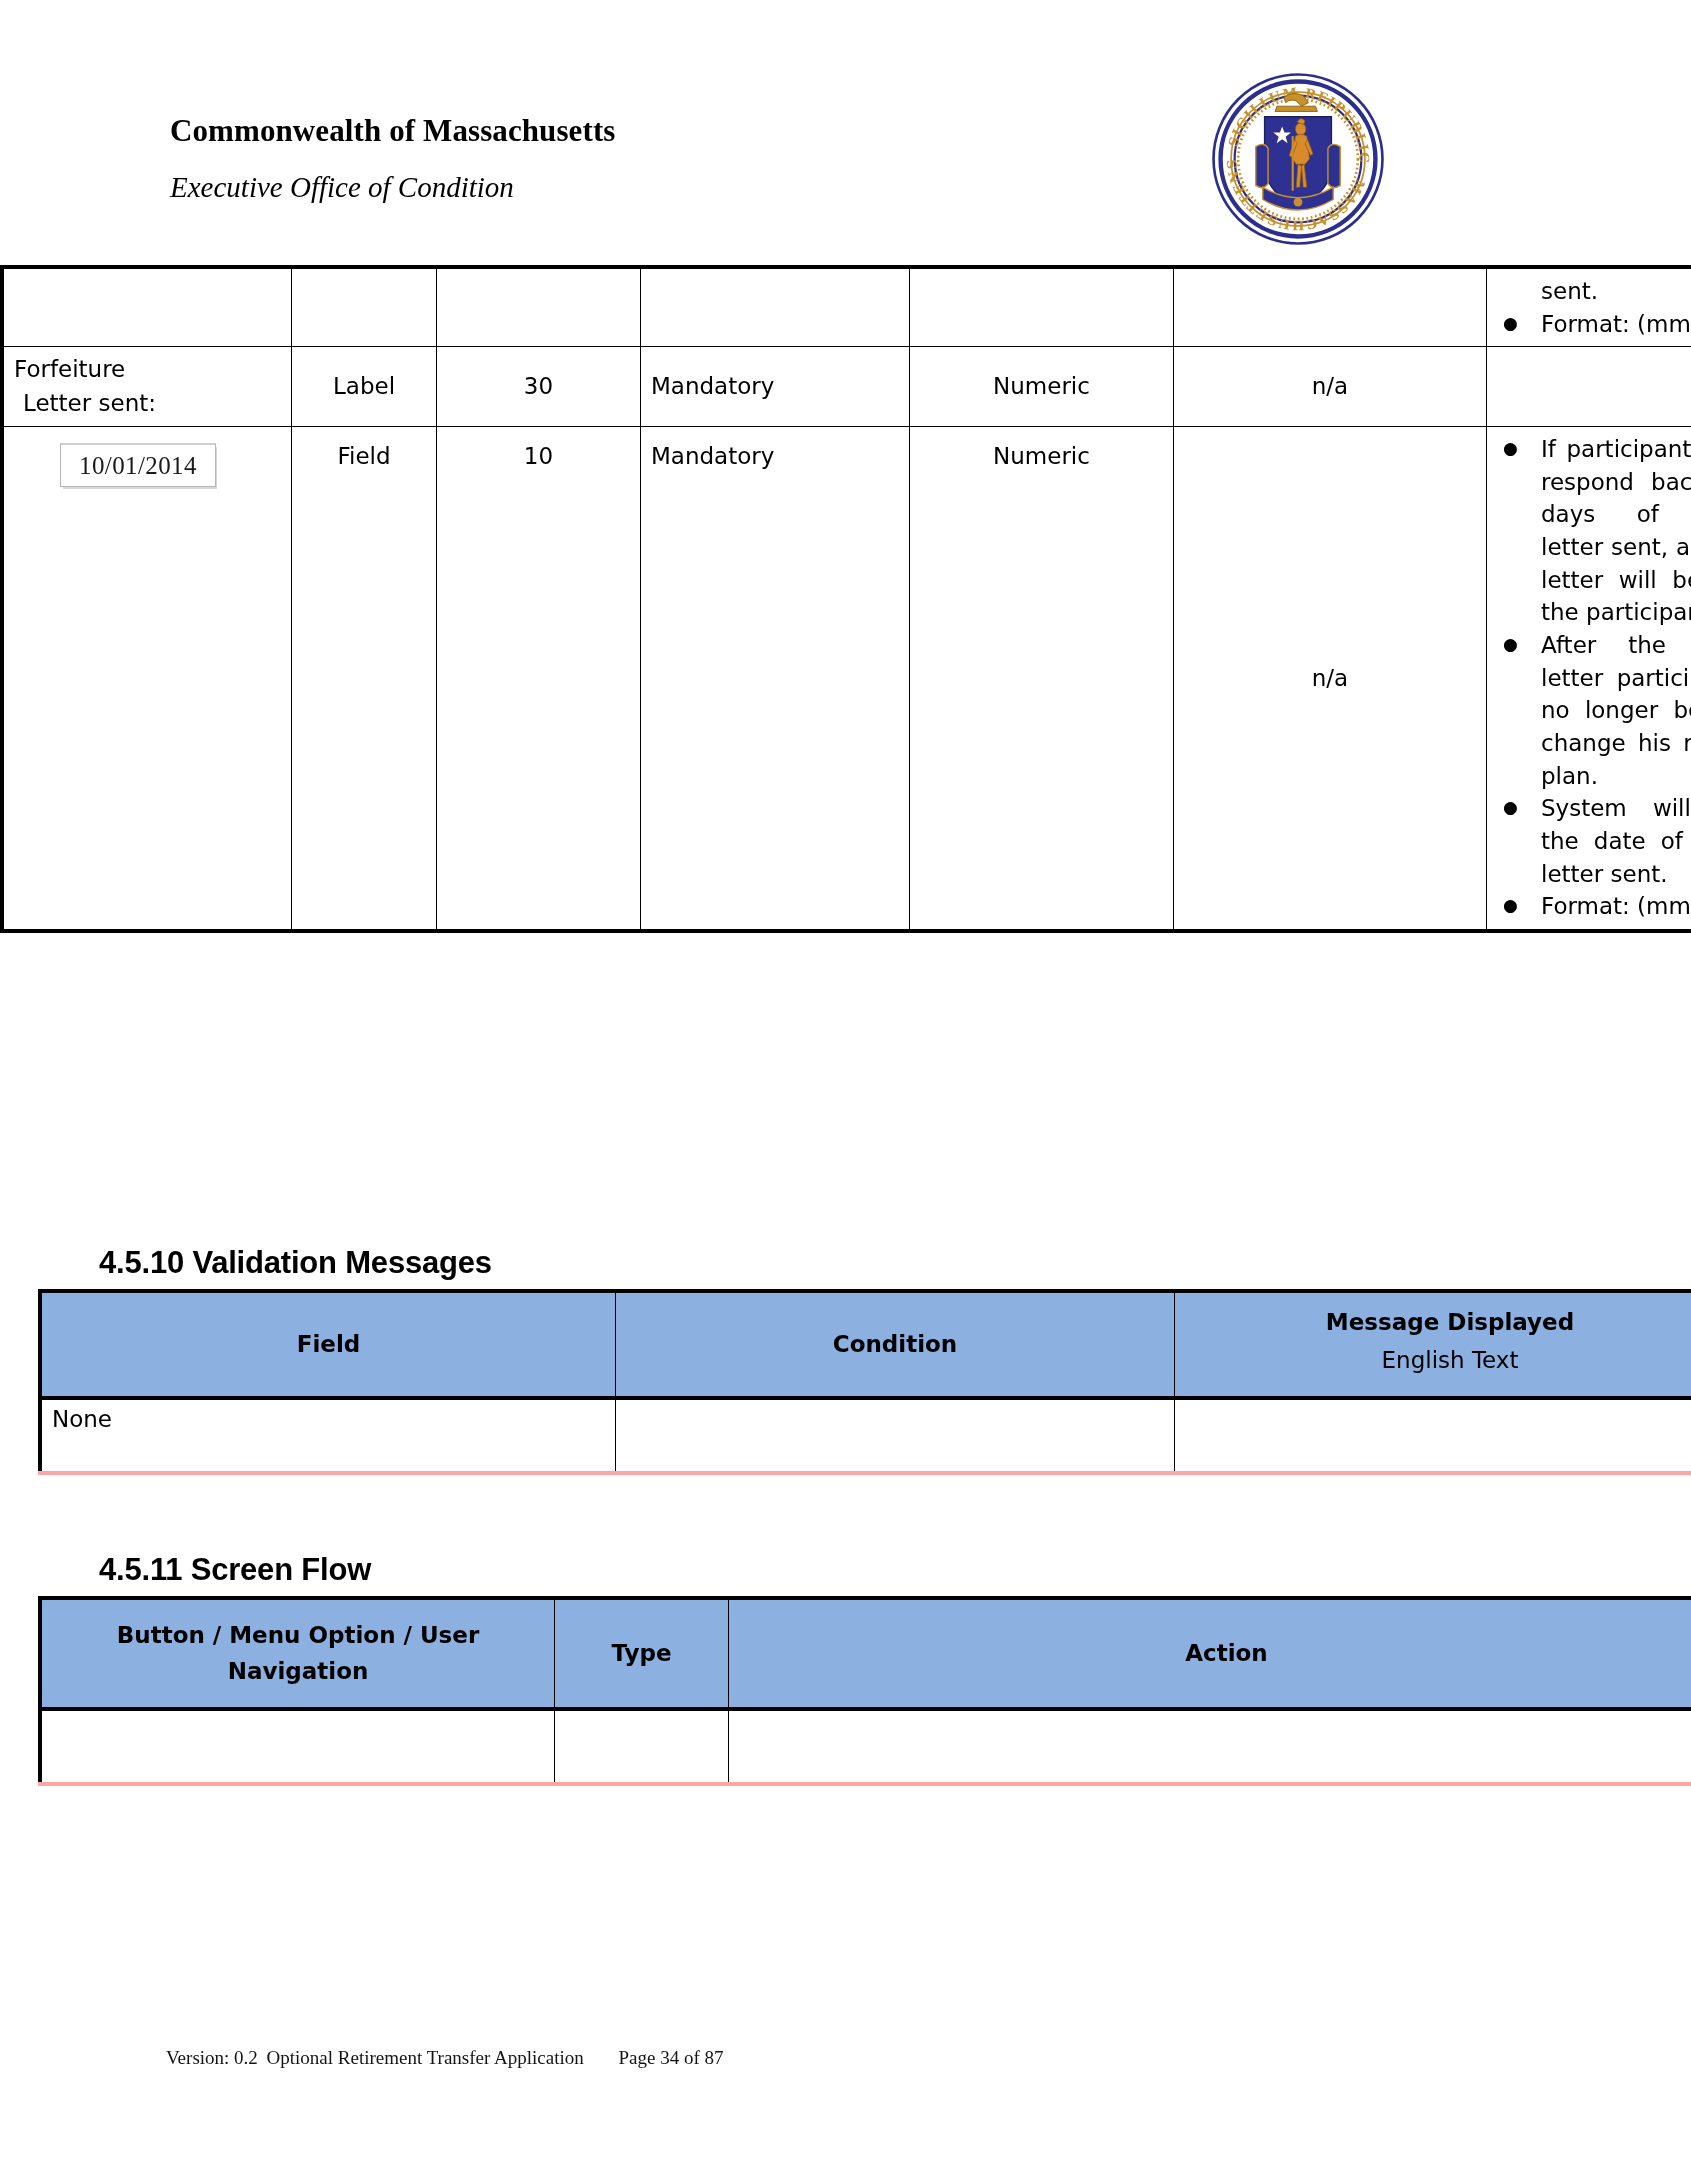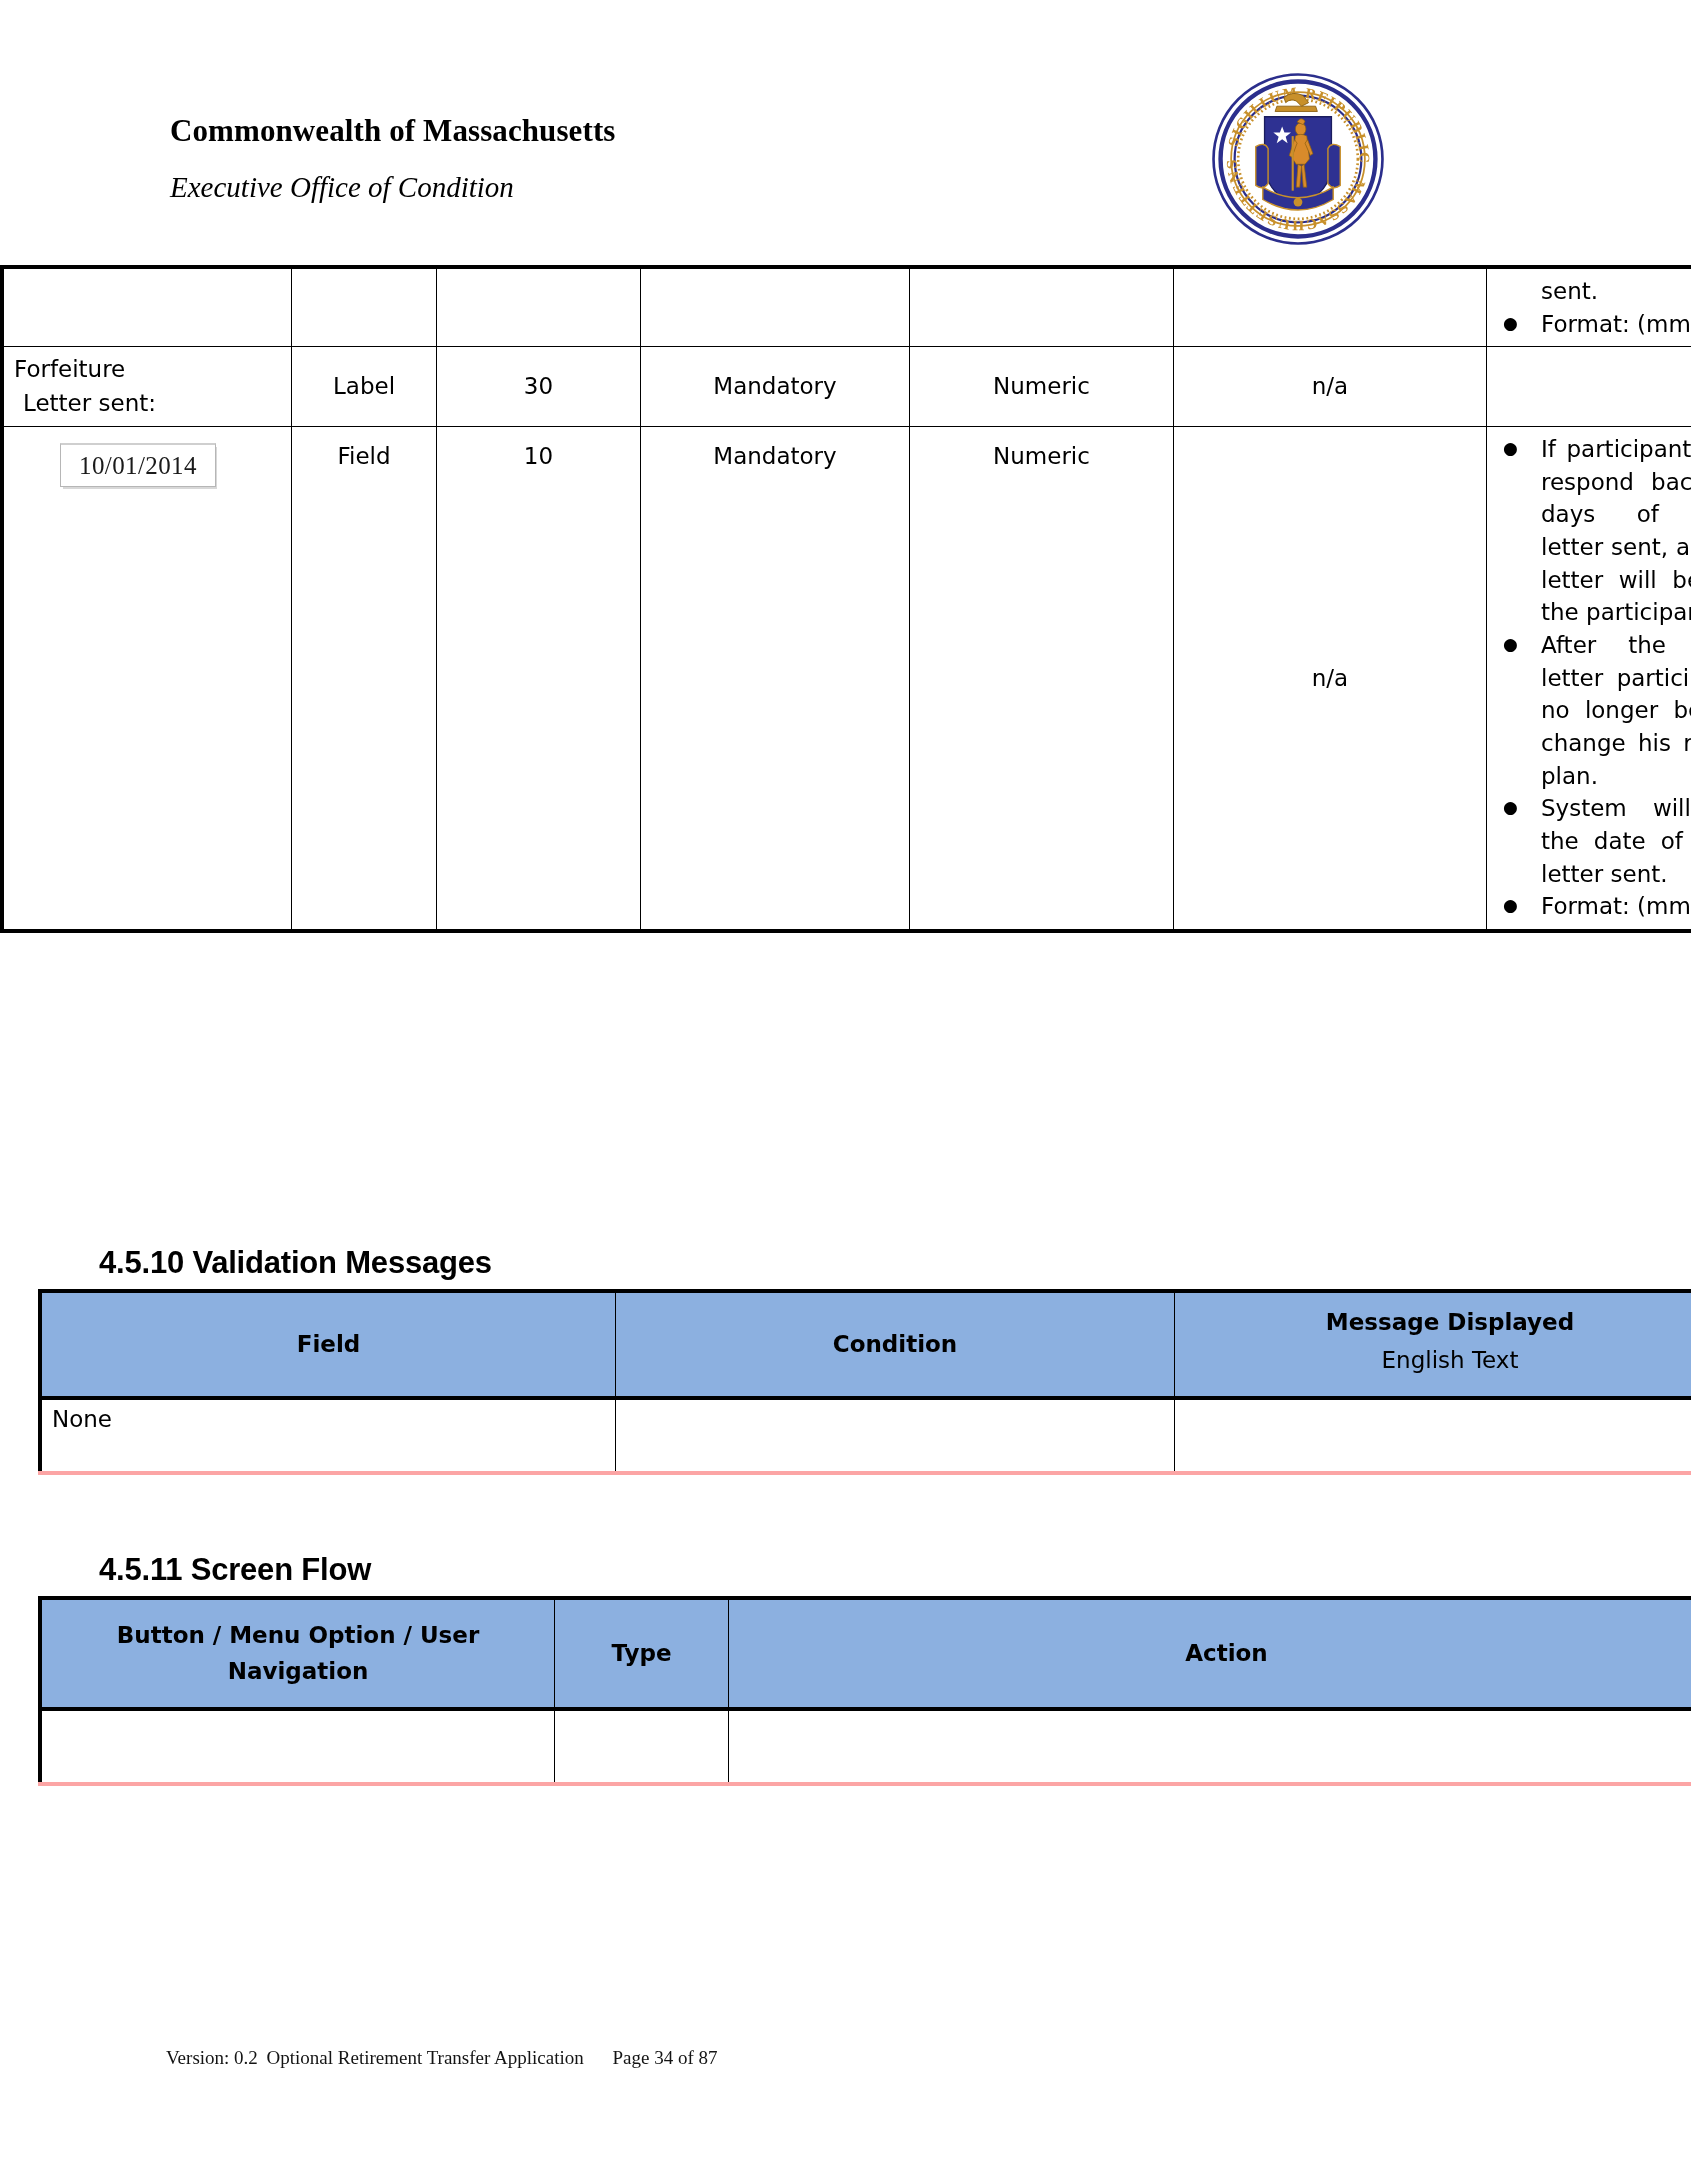--- a/index.html
+++ b/index.html
@@ -70,21 +70,21 @@
     padding: 6px 10px;
   }
   .spec-table tr.r-top > td { border-top: 4px solid #000; }
   .spec-table tr.r-last > td { border-bottom: 4px solid #000; }
   .spec-table td.c-left  { border-left: 4px solid #000; }
   .spec-table td.c-right { border-right: 4px solid #000; }
 
   .c-name      { width: 267px; }
   .c-type      { width: 124px; text-align: center; }
   .c-len       { width: 183px; text-align: center; }
-  .c-mand      { width: 248px; text-align: center; }
+  .c-mand      { width: 248px; text-align: left; }
   .c-fmt       { width: 243px; text-align: center; }
   .c-na        { width: 292px; text-align: center; vertical-align: top; padding-top: 14px; }
   .c-notes     { width: 308px; vertical-align: top; padding: 8px 10px 8px 8px; }
 
   .cell-label-stack { line-height: 1.45; }
   .cell-label-stack .ln2 { padding-left: 9px; }
 
   
   ul.notes {
     margin: 0;
@@ -201,21 +201,21 @@
     width: 1692px;
     text-align: left;
     font-family: "Liberation Serif", "DejaVu Serif", serif;
     font-size: 19px;
     color: #141414;
     white-space: nowrap;
   }
   .page-footer .ft { display: inline-block; }
   .ft-version { margin-left: 166px; }
   .ft-doc     { margin-left: 4px; }
-  .ft-page    { margin-left: 24px; }
+  .ft-page    { margin-left: 30px; }
 </style>
 </head>
 <body>
 
 <div class="page-header">
   <div class="org-title">Commonwealth of Massachusetts</div>
   <div class="org-subtitle">Executive Office of Condition</div>
 
   <svg class="seal" viewBox="0 0 200 200">
     <circle cx="100" cy="100" r="97" fill="#ffffff"></circle>

